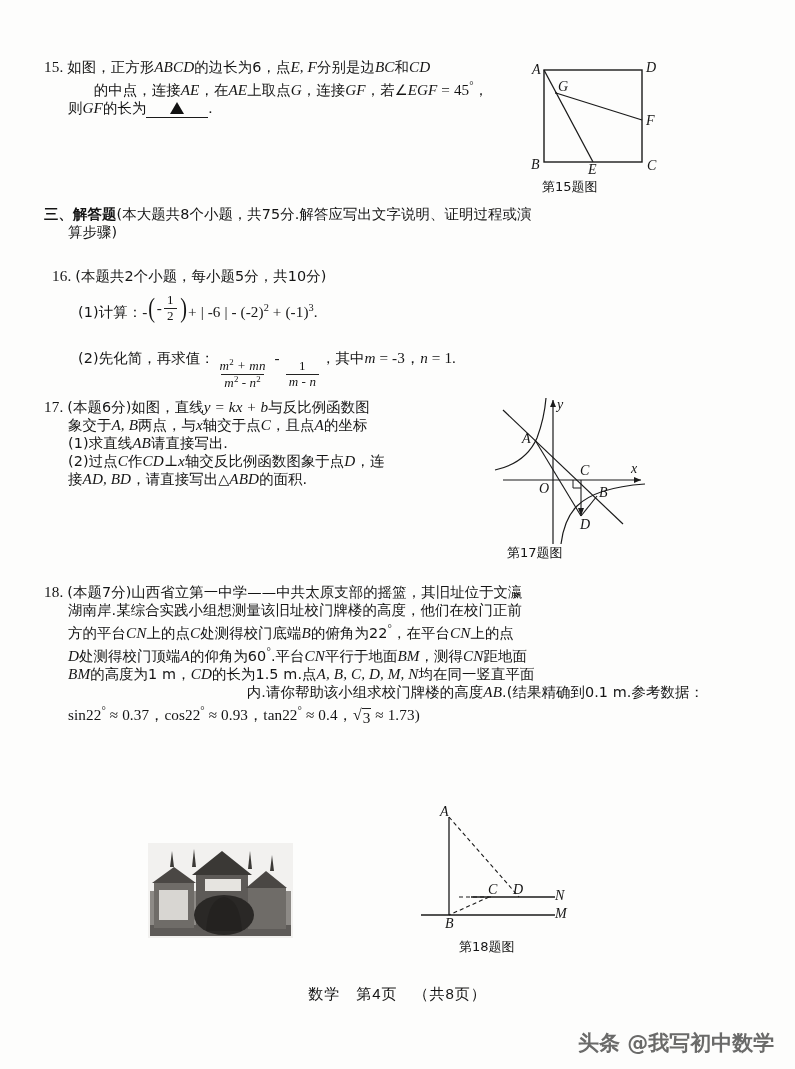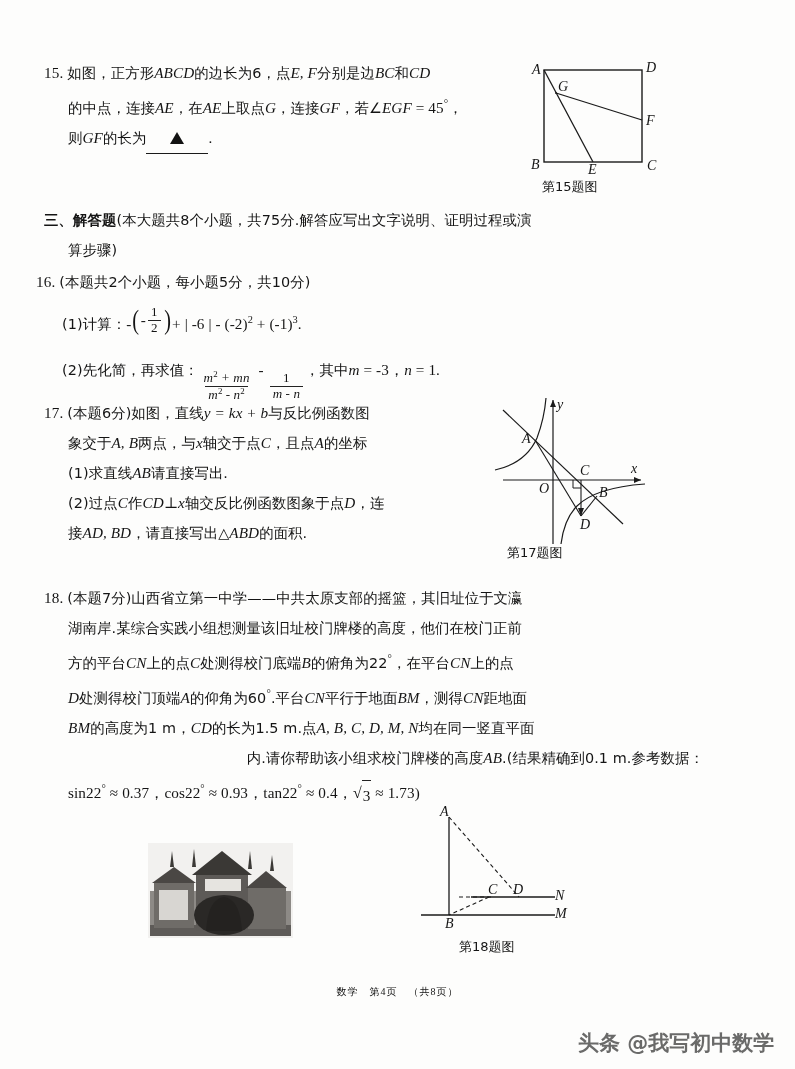--- a/index.html
+++ b/index.html
@@ -19,21 +19,21 @@
     position: absolute;
     inset: 0;
     background: #fdfdfc;
   }
 
   
   .blk { position: absolute; }
   .line {
     white-space: nowrap;
     font-size: 15.2px;
-    line-height: 30px;
+    line-height: 18px;
     letter-spacing: .1px;
   }
   .idx { font-family: "Liberation Serif", serif; }
   .zh  { font-family: "DejaVu Sans", "Liberation Sans", sans-serif; font-size: 14.4px; }
   .it  { font-style: italic; font-family: "Liberation Serif", serif; }
   .bold{ font-weight: 700; }
   .sup { font-size: .68em; vertical-align: super; }
   .deg { font-size: .72em; vertical-align: super; }
 
   
@@ -103,22 +103,22 @@
     position: absolute;
     border: 0;
     background: #e9e9e9;
   }
 
   
   .footer {
     position: absolute;
     width: 100%;
     text-align: center;
-    font-family: Liberation Serif, serif;
-    font-size: 10px;
+    font-family: Liberation Sans, sans-serif;
+    font-size: 15px;
     letter-spacing: 1px;
   }
   .watermark {
     position: absolute;
     font-family: "DejaVu Sans", sans-serif;
     font-weight: 700;
     font-size: 21px;
     color: #4a4a4a;
     opacity: .82;
     letter-spacing: 0px;
@@ -128,21 +128,21 @@
 </head>
 <body>
 
 <div class="page">
 
   <div class="blk" style="left:44px; top:58px; width:470px;">
     <div class="line">
       <span class="idx">15.</span>
       <span class="zh">如图，正方形</span><span class="it">ABCD</span><span class="zh">的边长为6，点</span><span class="it">E, F</span><span class="zh">分别是边</span><span class="it">BC</span><span class="zh">和</span><span class="it">CD</span>
     </div>
-    <div class="line" style="padding-left:24px;">
+    <div class="line" style="padding-left:24px;text-align:center;">
       <span class="zh">的中点，连接</span><span class="it">AE</span><span class="zh">，在</span><span class="it">AE</span><span class="zh">上取点</span><span class="it">G</span><span class="zh">，连接</span><span class="it">GF</span><span class="zh">，若∠</span><span class="it">EGF</span><span> = 45</span><span class="deg">°</span><span class="zh">，</span>
     </div>
     <div class="line" style="padding-left:24px;">
       <span class="zh">则</span><span class="it">GF</span><span class="zh">的长为</span><span class="blank"><span class="tri"></span></span><span>.</span>
     </div>
   </div>
 
   <div class="fig" style="left:520px; top:58px; width:160px; height:130px;">
     <svg width="160" height="115" viewBox="0 0 160 115">
       <rect x="24" y="12" width="98" height="92" fill="none" stroke="#1a1a1a" stroke-width="1.4"></rect>
@@ -165,21 +165,21 @@
 
   <div class="blk" style="left:44px; top:205px; width:620px;">
     <div class="line">
       <span class="zh bold">三、</span><span class="zh bold">解答题</span><span class="zh">(本大题共8个小题，共75分.解答应写出文字说明、证明过程或演</span>
     </div>
     <div class="line" style="padding-left:24px;">
       <span class="zh">算步骤)</span>
     </div>
   </div>
 
-  <div class="blk" style="left:36px; top:267px; width:620px;">
+  <div class="blk" style="left:52px; top:267px; width:620px;">
     <div class="line">
       <span class="idx">16.</span>
       <span class="zh">(本题共2个小题，每小题5分，共10分)</span>
     </div>
     <div class="line" style="padding-left:26px; line-height:46px;">
       <span class="zh">(1)计算：</span><span>-</span><span class="bigparen">
           <span class="pl">(</span>
           <span>-</span>
           <span class="frac">
             <span class="num">1</span>

